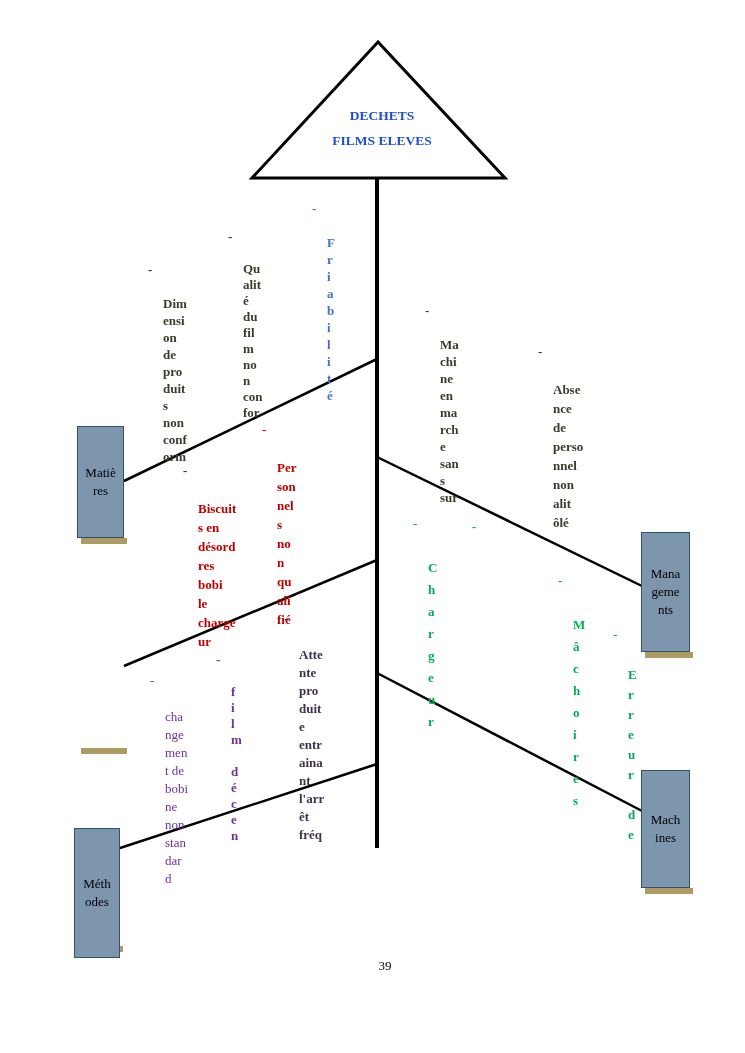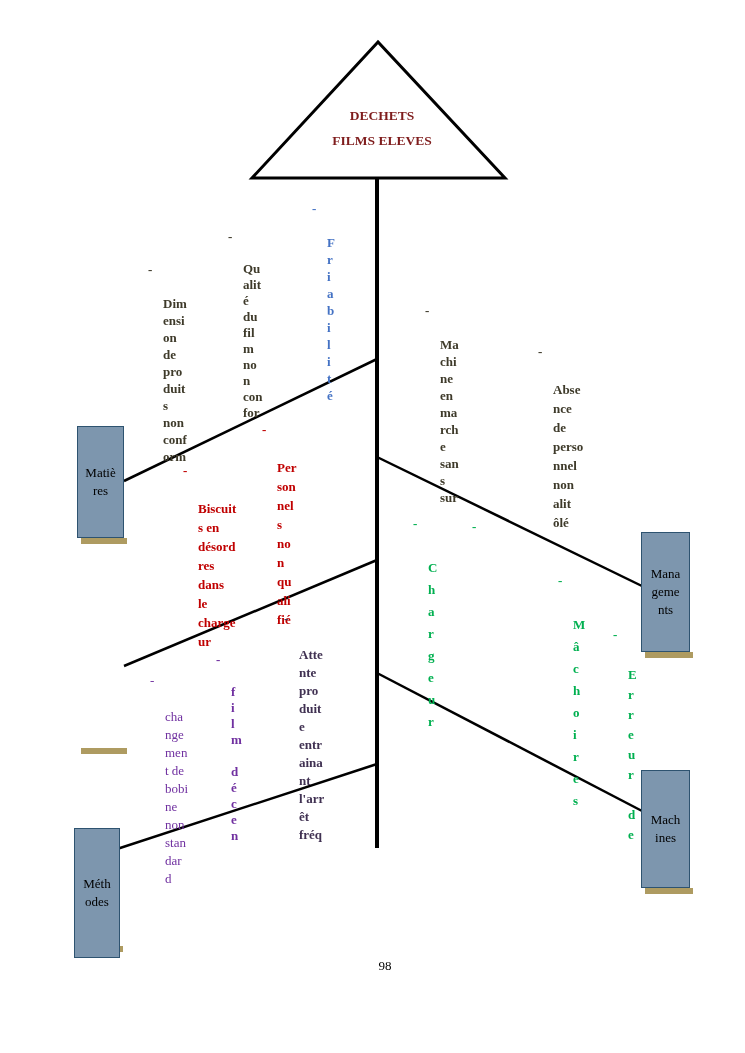--- a/index.html
+++ b/index.html
@@ -6,21 +6,21 @@
   .page {
     position:relative; width:745px; height:1053px; margin:0 auto;
     background:#ffffff; overflow:hidden;
     font-family:"Liberation Serif", serif; color:#000;
   }
   svg.diagram { position:absolute; left:0; top:0; }
 
   
   .effect-title {
     position:absolute; left:291px; top:103px; width:182px;
-    text-align:center; color:#7f1d1d; font-weight:bold;
+    text-align:center; color:#1d4ed8; font-weight:bold;
     font-size:13.5px; line-height:25px;
   }
   .effect-title span { display:block; }
 
   
   .box {
     position:absolute; background:#7D96AE; border:1.5px solid #2E5370;
     display:flex; align-items:center; justify-content:center;
     text-align:center; font-size:13px; line-height:18px;
     white-space:pre-line; box-sizing:border-box;
@@ -147,21 +147,21 @@
 t
 é</span>
   </div>
 
   <div class="cause" id="c-biscuits">
     <span class="bullet">-</span>
     <span class="txt">Biscuit
 s en
 désord
 res
-dans
+bobi
 le
 charge
 ur</span>
   </div>
 
   <div class="cause" id="c-personnels">
     <span class="bullet">-</span>
     <span class="txt">Per
 son
 nel
@@ -277,15 +277,15 @@
 r
 r
 e
 u
 r
 
 d
 e</span>
   </div>
 
-  <div class="page-number">98</div>
+  <div class="page-number">39</div>
 
 </div>
 
 </body></html>

